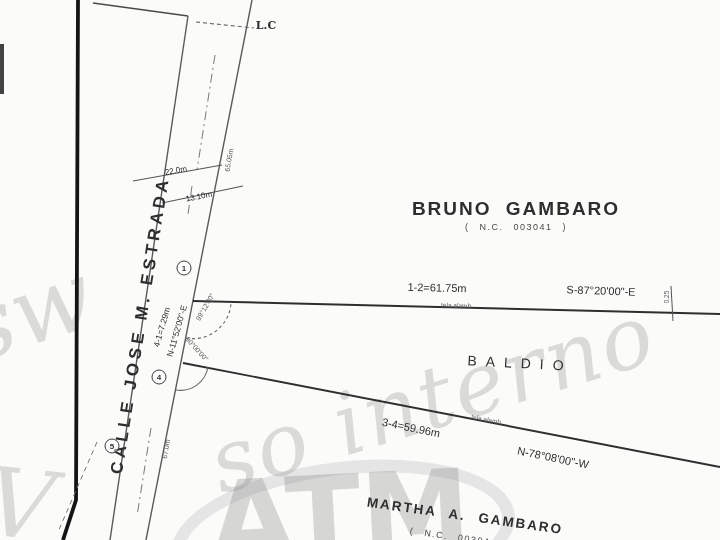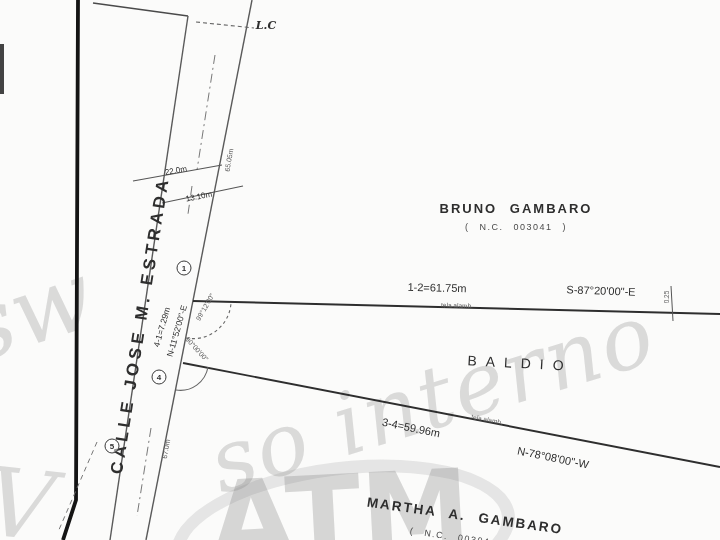--- a/index.html
+++ b/index.html
@@ -70,29 +70,29 @@
     <line x1="671" y1="286" x2="673" y2="321" stroke="#555" stroke-width="1"></line>
     <line x1="183" y1="363" x2="720" y2="467" stroke="#2e2e2e" stroke-width="1.9"></line>
     <path d="M 186,338 A 38 38 0 0 0 231,303" fill="none" stroke="#666" stroke-width="1.1" stroke-dasharray="3,3"></path>
     <path d="M 176,390 A 28 28 0 0 0 208,367" fill="none" stroke="#666" stroke-width="1.1"></path>
   </svg>
 
   <div class="layer labels">
 
     <span class="lbl" style="left:140px;top:325px;font-size:17px;font-weight:bold;letter-spacing:4px;transform:translate(-50%,-50%) rotate(-81deg);">CALLE  JOSE  M.  ESTRADA</span>
 
-    <span class="lbl" style="left:266px;top:25px;font-size:11px;font-weight:bold;font-style:italic;font-family:'DejaVu Serif',serif;transform:translate(-50%,-50%);">L.C</span>
+    <span class="lbl" style="left:266px;top:25px;font-size:11px;font-weight:bold;font-family:'DejaVu Serif',serif;transform:translate(-50%,-50%);">L.C</span>
 
     <span class="lbl" style="left:176px;top:171px;font-size:8px;transform:translate(-50%,-50%) rotate(-10deg);">22.0m</span>
     <span class="lbl" style="left:199px;top:197px;font-size:8px;transform:translate(-50%,-50%) rotate(-11deg);">13.10m</span>
 
     <span class="lbl muted" style="left:229px;top:160px;font-size:7px;transform:translate(-50%,-50%) rotate(-80deg);">65.05m</span>
     <span class="lbl muted" style="left:166px;top:449px;font-size:7px;transform:translate(-50%,-50%) rotate(-80deg);">67.0m</span>
 
-    <span class="lbl name" style="left:516px;top:208px;font-size:13px;transform:translate(-50%,-50%);">BRUNO GAMBARO</span>
+    <span class="lbl name" style="left:516px;top:208px;font-size:19px;transform:translate(-50%,-50%);">BRUNO GAMBARO</span>
     <span class="lbl nc" style="left:516px;top:227px;transform:translate(-50%,-50%);text-align:center;">( N.C.   003041 )</span>
 
     <span class="lbl" style="left:437px;top:288px;font-size:11px;transform:translate(-50%,-50%) rotate(1.5deg);">1-2=61.75m</span>
     <span class="lbl muted" style="left:457px;top:306px;font-size:6.5px;transform:translate(-50%,-50%) rotate(2deg);">tela alamb.</span>
     <span class="lbl" style="left:601px;top:291px;font-size:11px;transform:translate(-50%,-50%) rotate(2deg);">S-87°20'00"-E</span>
     <span class="lbl muted" style="left:667px;top:297px;font-size:6.5px;transform:translate(-50%,-50%) rotate(-90deg);">0.25</span>
 
     <span class="lbl" style="left:520px;top:363px;font-size:14px;letter-spacing:9px;transform:translate(-50%,-50%) rotate(3deg);">BALDIO</span>
 
     <span class="lbl" style="left:411px;top:428px;font-size:11px;transform:translate(-50%,-50%) rotate(11.5deg);">3-4=59.96m</span>

